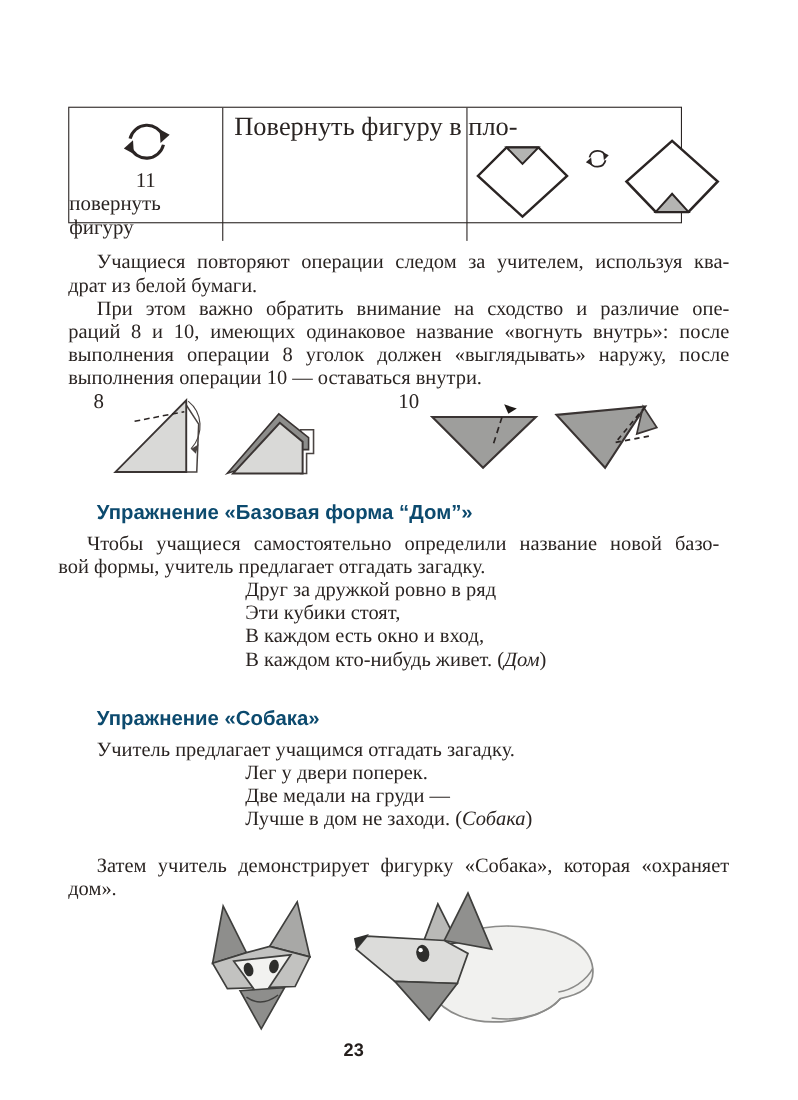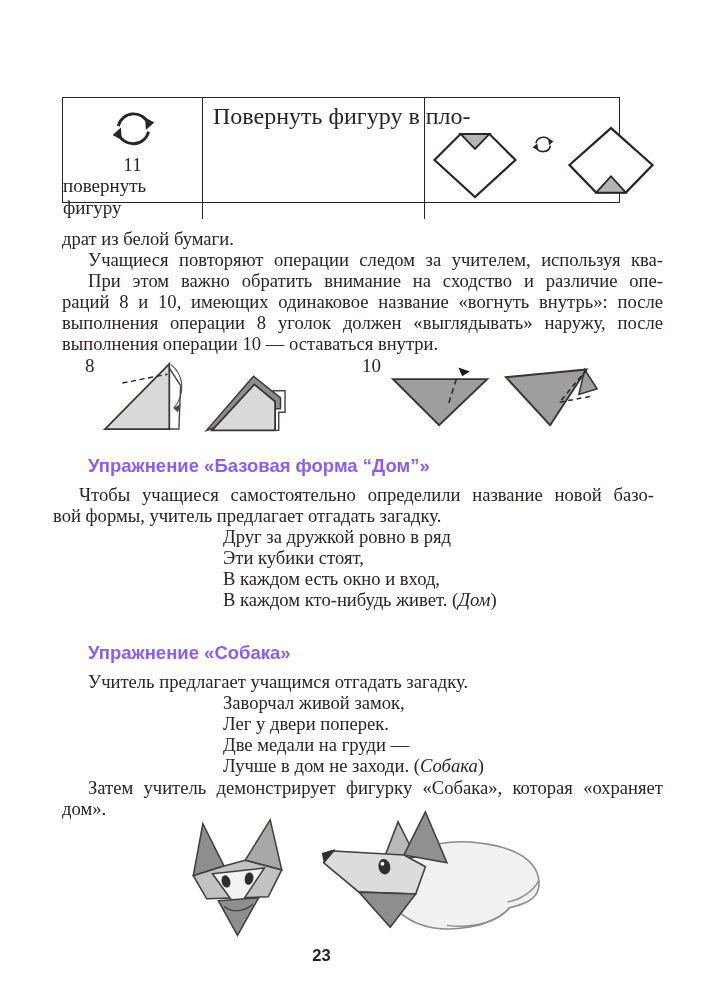--- a/index.html
+++ b/index.html
@@ -24,21 +24,21 @@
   
   .tblock { position:absolute; width:601px; }
   .line { font-size:18.6px; line-height:21px; white-space:nowrap; }
   .wrapline { white-space:normal; }
   .just { white-space:normal; text-align:justify; text-align-last:justify; }
   .first { padding-left:26px; }
   .poem { position:absolute; left:223px; }
   .poem .line { font-size:18.6px; line-height:21px; }
   .heading {
     position:absolute; left:88px; font-family:"Liberation Sans", sans-serif;
-    font-weight:bold; font-size:18.5px; line-height:20px; color:#8b5cf6; white-space:nowrap;
+    font-weight:bold; font-size:18.5px; line-height:20px; color:#0c4a6e; white-space:nowrap;
   }
   .figlabel { position:absolute; font-size:19px; line-height:20px; }
   .pagenum {
     position:absolute; left:0; top:946px; width:643px; text-align:center;
     font-family:"Liberation Sans", sans-serif; font-weight:bold; font-size:16.5px; color:#241e1c;
   }
   .abs { position:absolute; }
   i.ans { font-style:italic; }
 </style>
 </head>
@@ -72,22 +72,22 @@
         <polygon points="18,46 4,39 16,28" fill="#2b2524"></polygon>
       </svg>
       <svg width="100" height="82" viewBox="0 0 95 80" style="margin-top:10px">
         <polygon points="33,66 62,66 88,39 47.5,3 7,39" fill="#ffffff" stroke="#2b2524" stroke-width="2.2"></polygon>
         <polygon points="33,66 62,66 47.5,50" fill="#b4b4b2" stroke="#2b2524" stroke-width="1.8"></polygon>
       </svg>
     </div>
   </div>
 
   <div class="tblock" style="left:62px; top:228px;">
+    <div class="line just first">Учащиеся повторяют операции следом за учителем, используя ква-</div>
     <div class="line wrapline">драт из белой бумаги.</div>
-    <div class="line just first">Учащиеся повторяют операции следом за учителем, используя ква-</div>
     <div class="line just first">При этом важно обратить внимание на сходство и различие опе-</div>
     <div class="line just">раций 8 и 10, имеющих одинаковое название «вогнуть внутрь»: после</div>
     <div class="line just">выполнения операции 8 уголок должен «выглядывать» наружу, после</div>
     <div class="line wrapline">выполнения операции 10 — оставаться внутри.</div>
   </div>
 
   <div class="figlabel" style="left:85px; top:356px;">8</div>
   <svg class="abs" style="left:98px; top:358px;" width="100" height="76" viewBox="0 0 115 84">
     <polygon points="82,10 95,30 93,80 82,80" fill="#ffffff" stroke="#4a4442" stroke-width="1.6"></polygon>
     <polygon points="8,80 82,80 82,5" fill="#d9d9d7" stroke="#3a3433" stroke-width="2"></polygon>
@@ -121,21 +121,20 @@
   <div class="poem" style="top:526px;">
     <div class="line">Друг за дружкой ровно в ряд</div>
     <div class="line">Эти кубики стоят,</div>
     <div class="line">В каждом есть окно и вход,</div>
     <div class="line"><span>В каждом кто-нибудь живет.</span> <span>(</span><i class="ans">Дом</i><span>)</span></div>
   </div>
 
   <div class="heading" style="top:643px;">Упражнение «Собака»</div>
   <div class="line abs" style="left:88px; top:671px;">Учитель предлагает учащимся отгадать загадку.</div>
   <div class="poem" style="top:692px;">
-    <div class="line">Заворчал живой замок,</div>
     <div class="line">Лег у двери поперек.</div>
     <div class="line">Две медали на груди —</div>
     <div class="line"><span>Лучше в дом не заходи.</span> <span>(</span><i class="ans">Собака</i><span>)</span></div>
   </div>
   <div class="tblock" style="left:62px; top:777px;">
     <div class="line just first">Затем учитель демонстрирует фигурку «Собака», которая «охраняет</div>
     <div class="line wrapline">дом».</div>
   </div>
 
   <svg class="abs" style="left:185px; top:818px;" width="105" height="125" viewBox="0 0 100 130">

